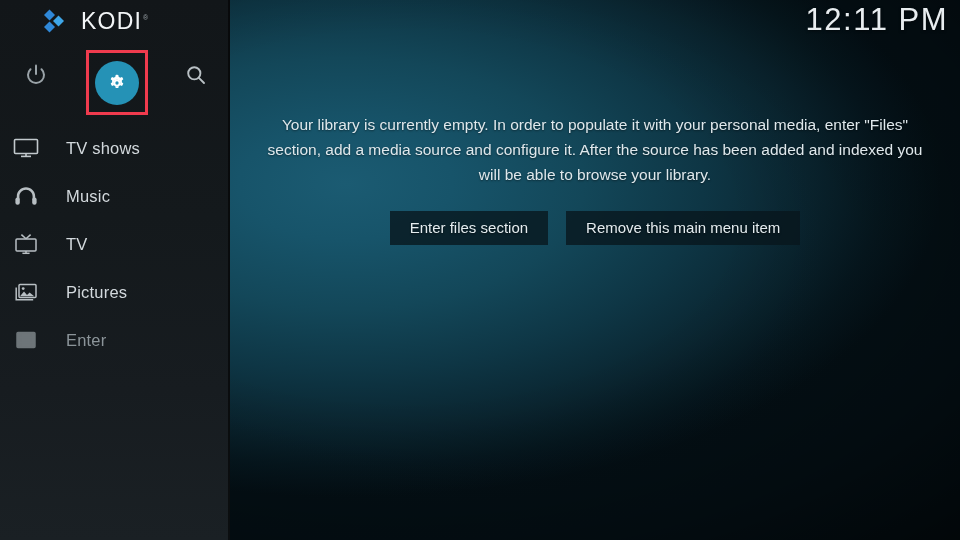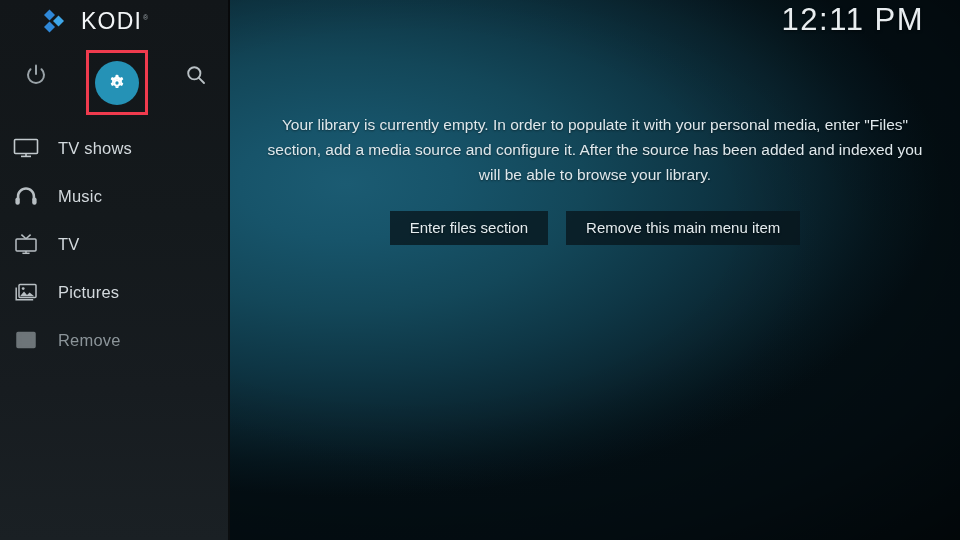--- a/index.html
+++ b/index.html
@@ -29,21 +29,21 @@
     position:absolute; inset:0;
     background:
       radial-gradient(ellipse 85% 85% at 42% 40%,
         rgba(0,0,0,0) 40%,
         rgba(0,0,0,0.28) 75%,
         rgba(0,0,0,0.62) 100%);
   }
 
   
   .clock {
-    position:absolute; top:2px; right:36px;
+    position:absolute; top:2px; right:12px;
     font-size:31px; font-weight:300;
     letter-spacing:1.5px;
     color:#e8edf0;
     font-family:"Liberation Sans", sans-serif;
     text-shadow:0 1px 3px rgba(0,0,0,.5);
     white-space:nowrap;
   }
 
   
   .content {
@@ -141,20 +141,21 @@
     display:flex; align-items:center; justify-content:center;
   }
 
   
   .menu { margin-top:10px; }
   .menu-item {
     height:48px;
     display:flex; align-items:center;
     padding-left:8px;
     cursor:pointer;
+    gap:8px;
   }
   .mi-icon {
     width:36px; height:30px;
     display:flex; align-items:center; justify-content:center;
     flex:0 0 auto;
     margin-right:14px;
   }
   .mi-label {
     font-size:16.5px;
     color:#d3d9dd;
@@ -291,18 +292,18 @@
       <div class="menu-item dim">
         <span class="mi-icon">
           <svg viewBox="0 0 28 24" width="28" height="24" fill="none" stroke="#6e7579" stroke-width="1.5">
             <rect x="5" y="4.5" width="18" height="15" rx="1"></rect>
             <line x1="9" y1="4.5" x2="9" y2="19.5"></line>
             <line x1="19" y1="4.5" x2="19" y2="19.5"></line>
             <line x1="5" y1="9.5" x2="23" y2="9.5"></line>
             <line x1="5" y1="14.5" x2="23" y2="14.5"></line>
           </svg>
         </span>
-        <span class="mi-label">Remove</span>
+        <span class="mi-label">Enter</span>
       </div>
 
     </div>
   </div>
 </div>
 
 </body></html>

